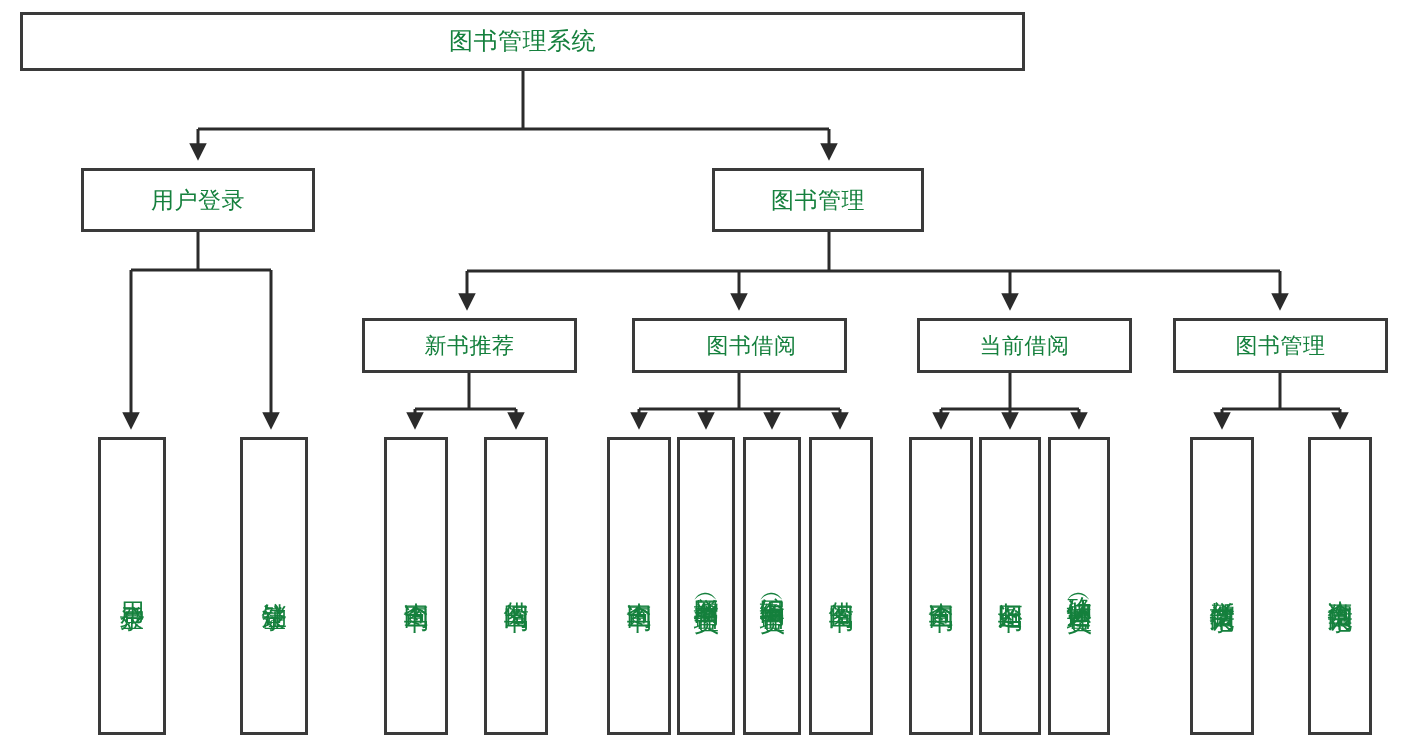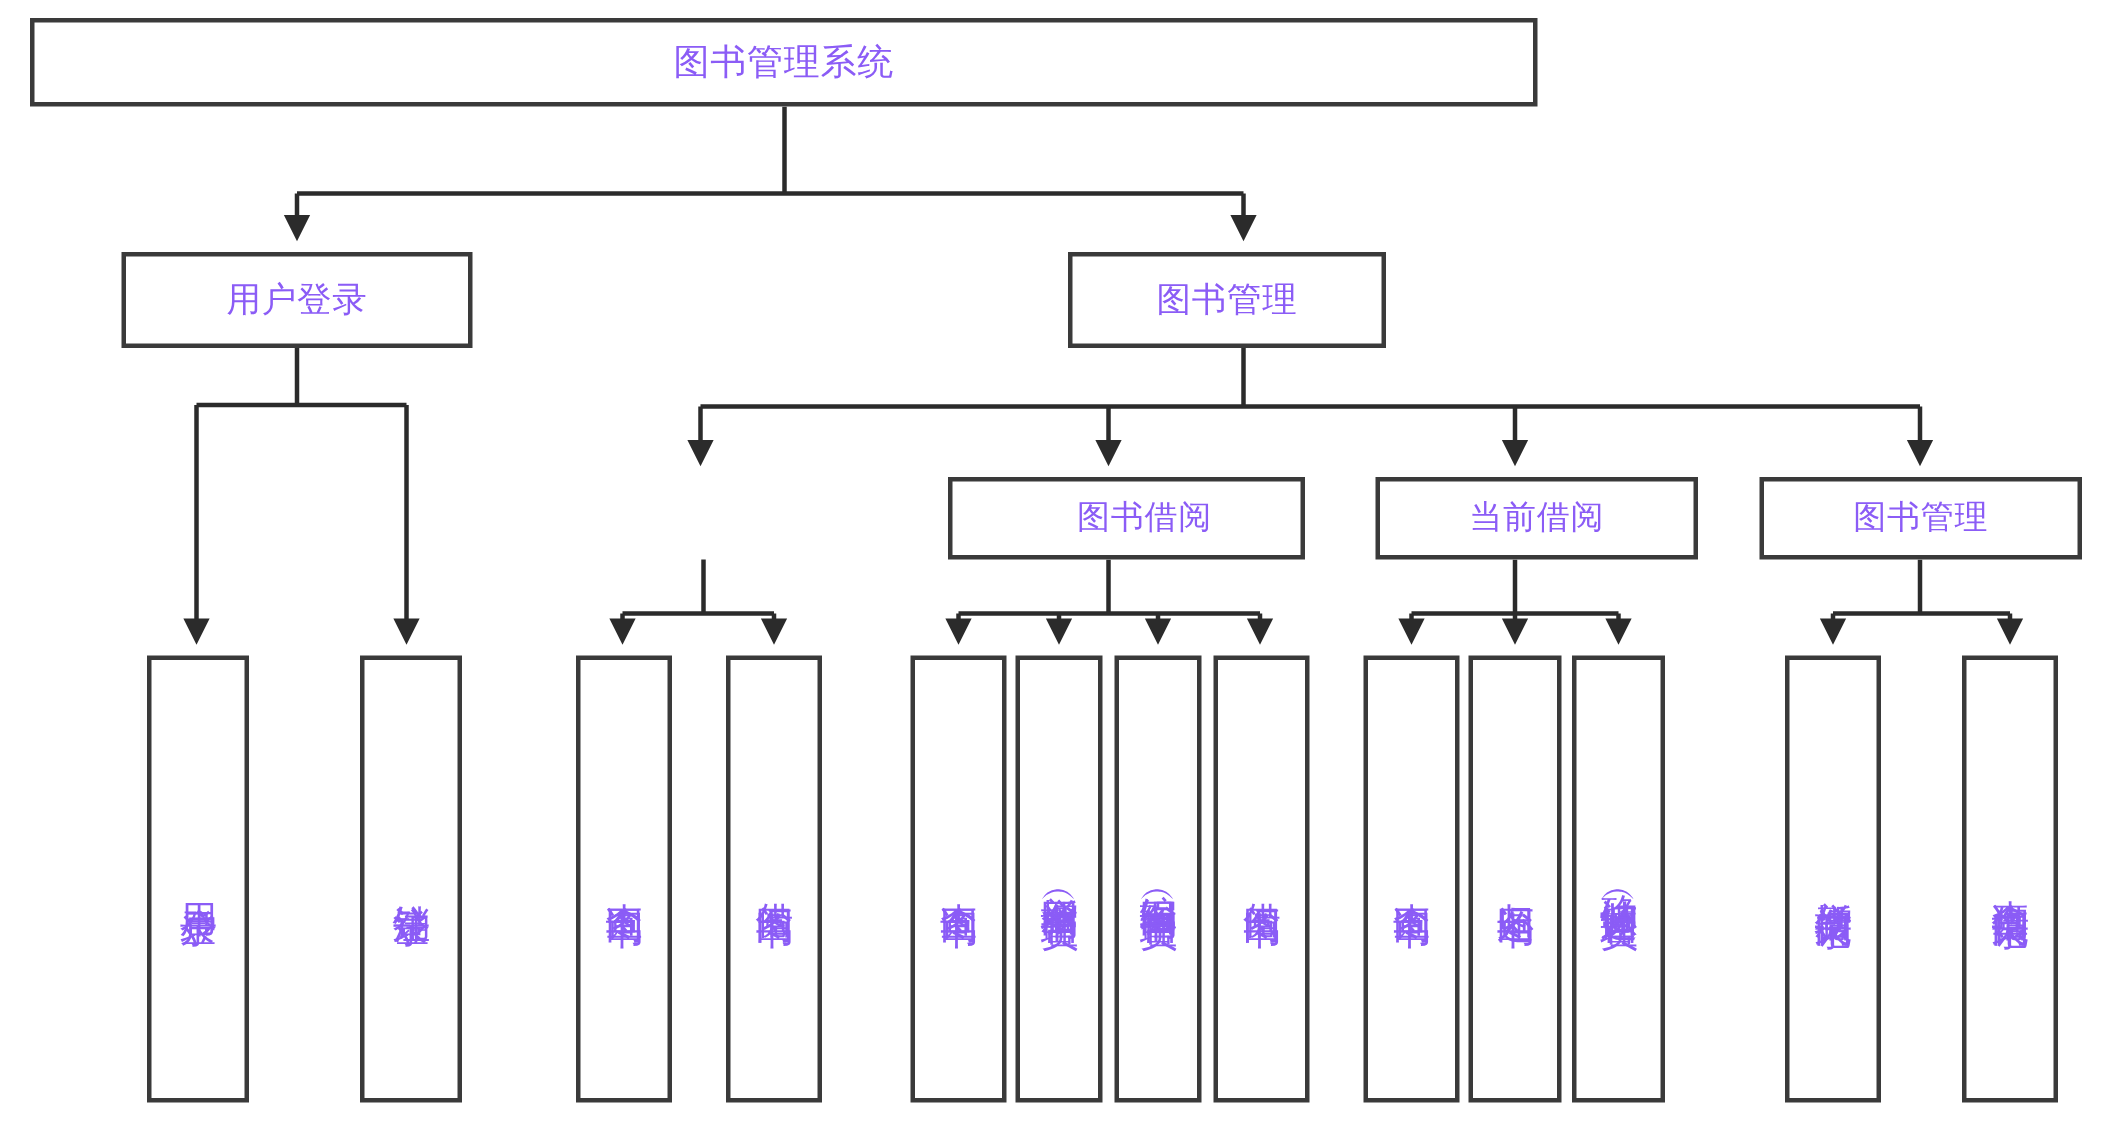--- a/index.html
+++ b/index.html
@@ -27,21 +27,21 @@
     pointer-events: none;
   }
   .node {
     position: absolute;
     box-sizing: border-box;
     border: 3px solid #3a3a3a;
     background: #ffffff;
     display: flex;
     align-items: center;
     justify-content: center;
-    color: #8b5cf6;
+    color: #15803d;
   }
   .node-label {
     font-size: 23px;
     line-height: 1.15;
     letter-spacing: 0.5px;
     white-space: nowrap;
   }
   .node.root .node-label { font-size: 24px; }
   .node.level2 .node-label { font-size: 23px; }
   .node.level3 .node-label { font-size: 22px; }
@@ -129,22 +129,25 @@
   </div>
 
   <div class="node level2" style="left:81px; top:168px; width:234px; height:64px;">
     <span class="node-label">用户登录</span>
   </div>
 
   <div class="node level2" style="left:712px; top:168px; width:212px; height:64px;">
     <span class="node-label">图书管理</span>
   </div>
 
-
-  <div class="node level3" style="left:632px; top:318px; width:238px; height:55px;padding-left:24px;">
+  <div class="node level3" style="left:362px; top:318px; width:215px; height:55px;">
+    <span class="node-label">新书推荐</span>
+  </div>
+
+  <div class="node level3" style="left:632px; top:318px; width:215px; height:55px;padding-left:24px;">
     <span class="node-label">图书借阅</span>
   </div>
 
   <div class="node level3" style="left:903px; top:318px; width:215px; height:55px;margin-left:14px;">
     <span class="node-label">当前借阅</span>
   </div>
 
   <div class="node level3" style="left:1173px; top:318px; width:215px; height:55px;">
     <span class="node-label">图书管理</span>
   </div>

